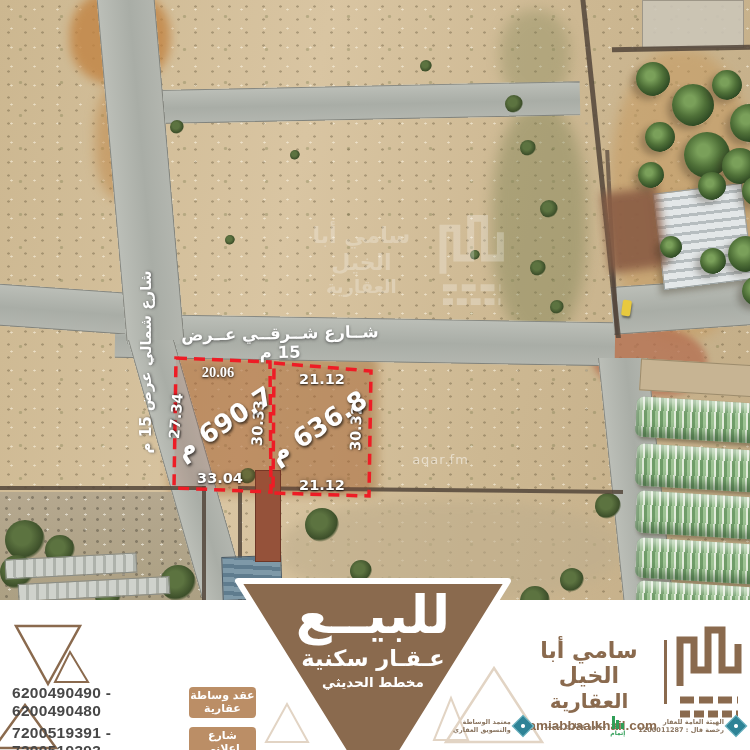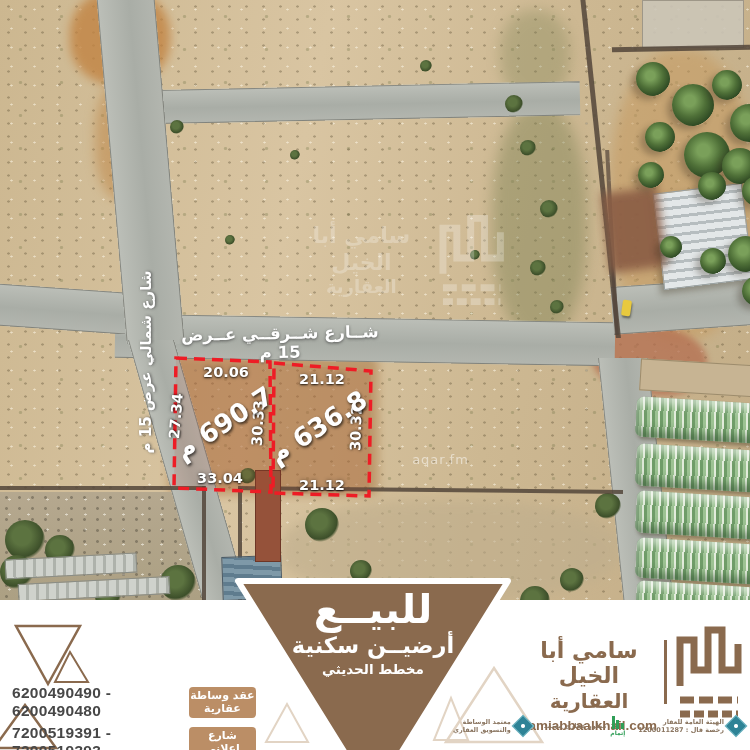--- a/index.html
+++ b/index.html
@@ -50,21 +50,21 @@
   .wm1 .t2{font-size:18px;font-weight:bold;text-align:center;}
   .wm2{position:absolute;left:368px;top:452px;width:145px;z-index:6;opacity:.5;color:#fff;text-align:center;}
   .wm2 .a1{font-size:44px;font-weight:bold;line-height:1;}
   .wm2 .a2{font-size:13px;letter-spacing:1px;}
 
   
   .footer{position:absolute;left:0;top:600px;width:750px;height:150px;background:#ffffff;z-index:10;}
   .tri-outline{fill:none;}
   .banner-svg{position:absolute;left:232px;top:577px;z-index:11;}
   .banner-text{position:absolute;left:252px;top:588px;width:242px;z-index:12;text-align:center;color:#fff;direction:rtl;}
-  .b1{font-size:40px;font-weight:bold;line-height:1.05;}
+  .b1{font-size:52px;font-weight:bold;line-height:1.05;}
   .b2{font-size:22.5px;font-weight:bold;margin-top:2px;}
   .b3{font-size:19px;font-weight:bold;margin-top:6px;direction:ltr;}
   .b4{font-size:12.5px;margin-top:8px;}
   .b5{font-size:13.5px;font-weight:bold;margin-top:3px;}
   .contacts{position:absolute;left:12px;top:684px;width:244px;z-index:12;}
   .crow{display:flex;align-items:center;justify-content:flex-end;gap:6px;margin-bottom:4px;}
   .pnum{font-size:15.5px;font-weight:bold;color:#474747;font-family:"Liberation Sans","DejaVu Sans",sans-serif;letter-spacing:.3px;}
   .pill{width:76px;padding:2.5px 0;font-size:11px;font-weight:bold;color:#fff;background:#bb8e66;
         border-radius:4px;text-align:center;direction:rtl;}
   .brand{position:absolute;left:520px;top:638px;width:138px;z-index:12;text-align:center;color:#8a6a4e;direction:rtl;}
@@ -186,21 +186,21 @@
     </div>
     <div class="wm2">
       <div class="a2">aqar.fm</div>
     </div>
 
     <svg class="plots-svg" width="750" height="600" viewBox="0 0 750 600">
       <polygon points="176,358 270,362 271,492 174,488" fill="rgba(190,70,40,.13)" stroke="#ee1c25" stroke-width="3.5" stroke-dasharray="11 7"></polygon>
       <polygon points="274,363 371,371 369,496 273,493" fill="rgba(190,70,40,.10)" stroke="#ee1c25" stroke-width="3.5" stroke-dasharray="11 7"></polygon>
     </svg>
 
-    <span class="dim" style="left:196px;top:364px;width:60px;">20.06</span>
+    <span class="dim" style="left:188px;top:364px;width:60px;font-family:Liberation Serif, serif;">20.06</span>
     <span class="dim" style="left:292px;top:371px;width:60px;">21.12</span>
     <span class="dim" style="left:151px;top:408px;width:50px;transform:rotate(-85deg);">27.34</span>
     <span class="dim" style="left:233px;top:415px;width:50px;transform:rotate(-87deg);">30.33</span>
     <span class="dim" style="left:331px;top:420px;width:50px;transform:rotate(-88deg);">30.32</span>
     <span class="dim" style="left:190px;top:470px;width:60px;">33.04</span>
     <span class="dim" style="left:292px;top:477px;width:60px;">21.12</span>
     <span class="area" style="left:164px;top:408px;width:120px;transform:rotate(-33deg);direction:rtl;">690.7 م</span>
     <span class="area" style="left:258px;top:412px;width:120px;transform:rotate(-33deg);direction:rtl;">636.8 م</span>
 
     <span class="street" style="left:180px;top:324px;width:200px;font-size:16.5px;transform:rotate(-1deg);">شــارع شــرقــي عــرض 15 م</span>
@@ -235,21 +235,21 @@
       <span class="pill">شارع إعلاني</span>
     </div>
 
   </div>
 
   <svg class="banner-svg" width="282" height="173" viewBox="0 0 282 173">
     <polygon points="6,4 276,4 141,221" fill="#8a6a4e" stroke="#ffffff" stroke-width="6" stroke-linejoin="round"></polygon>
   </svg>
   <div class="banner-text">
     <div class="b1">للبيــع</div>
-    <div class="b2">أرضيــن سكنية</div>
+    <div class="b2">عـقـار سكنية</div>
     <div class="b5">مخطط الحديثي</div>
   </div>
 
   <div class="brand">
     <div class="n1">سامي أبا الخيل</div>
     <div class="n2">العقارية</div>
     <div class="web">samiabbaalkhail.com</div>
   </div>
   <div class="divider"></div>
   <svg class="kufic" width="66" height="92" viewBox="0 0 66 92">

